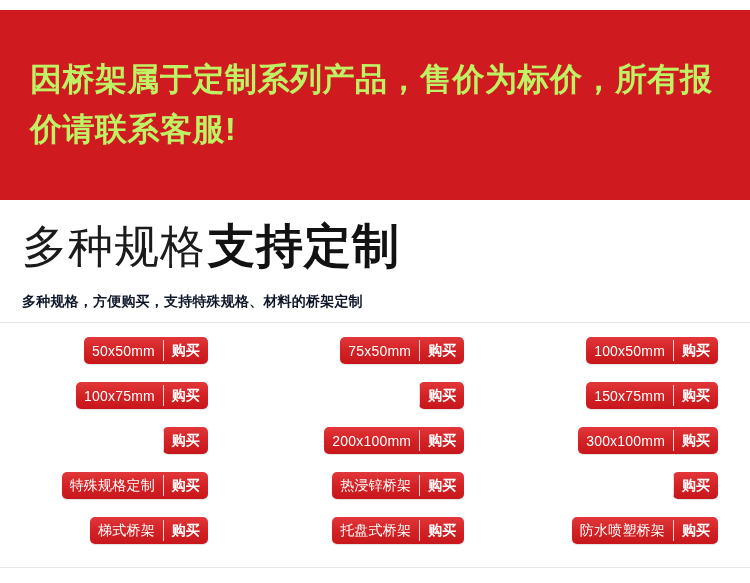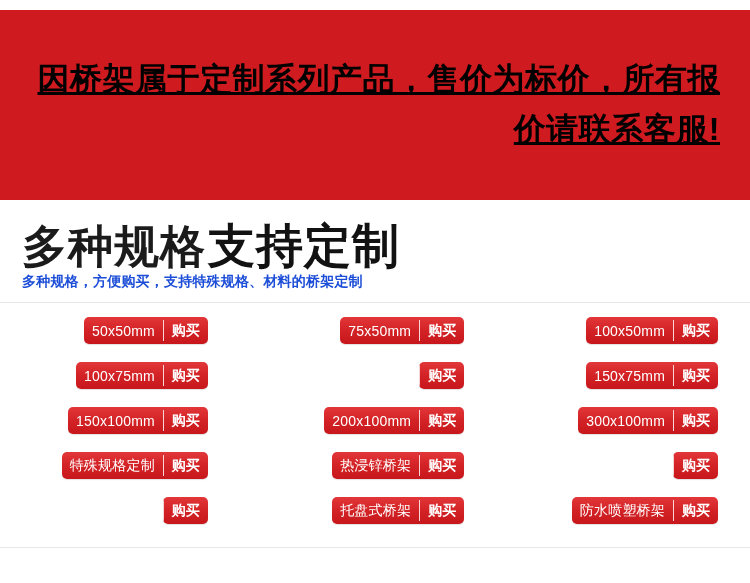--- a/index.html
+++ b/index.html
@@ -24,61 +24,60 @@
   .notice-banner {
     height: 190px;
     background: #cf1a1f;
     display: flex;
     align-items: center;
     justify-content: center;
     box-sizing: border-box;
     padding: 0 28px;
   }
   .notice-text {
-    color: #000000;
+    color: #bef264;
     font-size: 32px;
     font-weight: bold;
     line-height: 1.55;
-    text-align: right;
+    text-align: left;
     letter-spacing: 0.5px;
     max-width: 690px;
-    text-decoration: underline;
   }
 
   
   .spec-section {
     padding: 0 0 0 0;
     background: #ffffff;
   }
   .heading-block {
     padding: 22px 0 0 22px;
   }
   .heading-line {
     white-space: nowrap;
     line-height: 1;
   }
   .heading-light {
     font-size: 45px;
-    font-weight: bold;
+    font-weight: normal;
     color: #1b1b1b;
     letter-spacing: 1px;
     text-align: center;
   }
   .heading-bold {
     font-size: 47px;
     font-weight: bold;
     color: #121212;
     letter-spacing: 1px;
     margin-left: 2px;
   }
   .subheading {
     font-size: 14px;
     font-weight: bold;
-    color: #1d4ed8;
-    margin-top: 4px;
+    color: #0f172a;
+    margin-top: 24px;
     letter-spacing: 0.2px;
   }
   .rule {
     height: 1px;
     background: #e6e6e6;
     margin-top: 11px;
     width: 750px;
   }
 
   
@@ -174,30 +173,30 @@
         <span class="spec-label">50x50mm</span>
         <span class="pill-divider"></span>
         <span class="buy-label">购买</span>
       </div>
       <div class="spec-pill">
         <span class="spec-label">100x75mm</span>
         <span class="pill-divider"></span>
         <span class="buy-label">购买</span>
       </div>
       <div class="spec-pill">
-        <span class="spec-label">150x100mm</span>
         <span class="pill-divider"></span>
         <span class="buy-label">购买</span>
       </div>
       <div class="spec-pill">
         <span class="spec-label cn">特殊规格定制</span>
         <span class="pill-divider"></span>
         <span class="buy-label">购买</span>
       </div>
       <div class="spec-pill">
+        <span class="spec-label cn">梯式桥架</span>
         <span class="pill-divider"></span>
         <span class="buy-label">购买</span>
       </div>
     </div>
 
     <div class="grid-col col-2">
       <div class="spec-pill">
         <span class="spec-label">75x50mm</span>
         <span class="pill-divider"></span>
         <span class="buy-label">购买</span>

